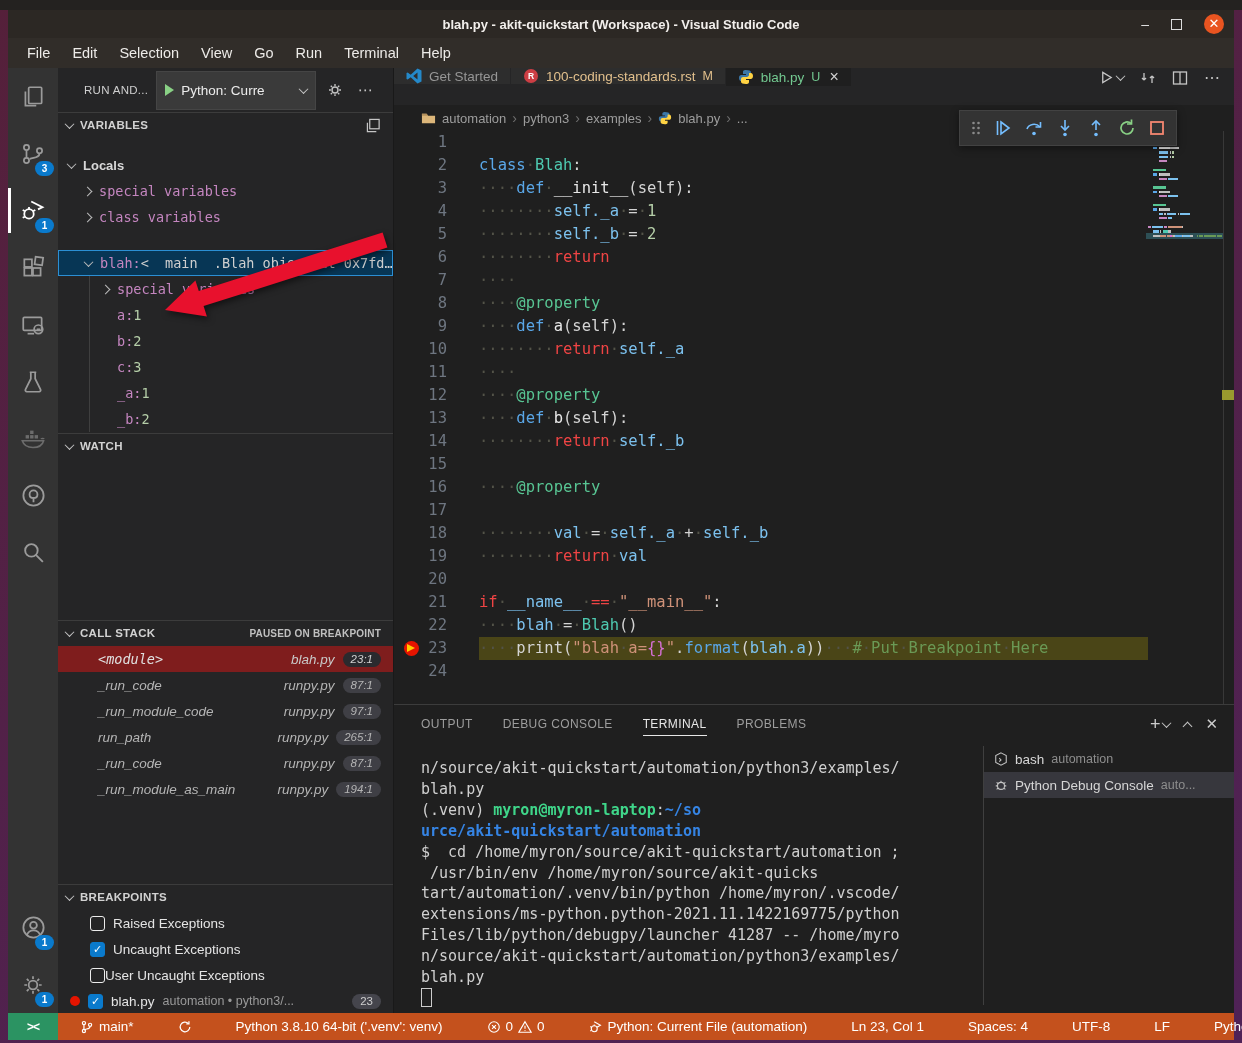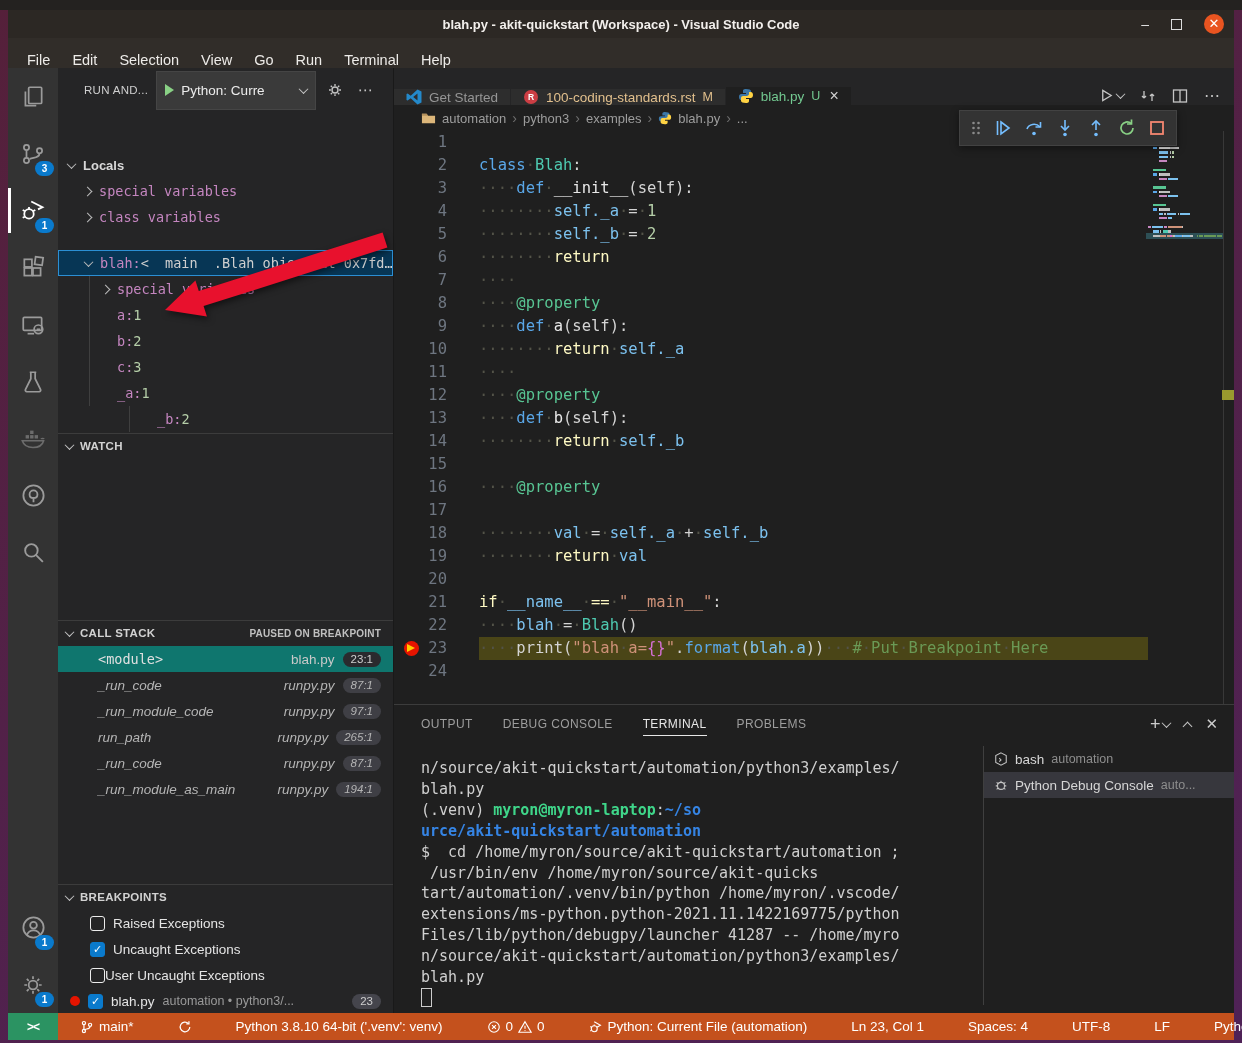--- a/index.html
+++ b/index.html
@@ -7,21 +7,21 @@
   .top-strip{position:absolute;left:0;top:0;width:100%;height:10px;background:#242220;}
   .window{position:absolute;left:8px;top:10px;width:1226px;height:1030px;background:#1f1f1f;}
   
   .titlebar{position:relative;height:28px;background:#2c2824;display:flex;align-items:center;justify-content:center;}
   .title{color:#f2efec;font-size:13px;font-weight:bold;}
   .win-controls{position:absolute;right:10px;top:0;height:28px;display:flex;align-items:center;gap:22px;}
   .winbtn{color:#ddd;font-size:14px;line-height:14px;cursor:default;}
   .winbtn.max{width:9px;height:9px;border:1.4px solid #ddd;}
   .winbtn.close{width:20px;height:20px;border-radius:50%;background:#e95420;color:#fff;display:flex;align-items:center;justify-content:center;font-size:13px;}
   
-  .menubar{height:30px;background:#312d29;display:flex;align-items:flex-end;padding-left:8px;}
+  .menubar{height:30px;background:#312d29;display:flex;align-items:center;padding-left:8px;}
   .menu-item{padding:0 11px;font-size:14.5px;color:#edebe8;}
   
   .main{position:absolute;top:58px;left:0;right:0;bottom:27px;display:flex;}
   
   .activitybar{width:50px;background:#333333;position:relative;flex:none;display:flex;flex-direction:column;align-items:center;}
   .act-item{position:relative;width:50px;height:57px;display:flex;align-items:center;justify-content:center;color:#9b9b9b;}
   .act-item.active{color:#fff;}
   .act-item.active:before{content:"";position:absolute;left:0;top:6px;bottom:6px;width:2.5px;background:#fff;}
   .act-item.dim{opacity:.55;}
   .act-badge{position:absolute;right:4px;bottom:6px;min-width:15px;height:15px;padding:0 2px;border-radius:9px;background:#0a7acc;color:#fff;font-size:10px;display:flex;align-items:center;justify-content:center;font-weight:bold;}
@@ -48,49 +48,49 @@
   .vname{color:#c586c0;font-family:"DejaVu Sans Mono",monospace;font-size:13.5px;}
   .vval{color:#b5cea8;font-family:"DejaVu Sans Mono",monospace;font-size:13.5px;}
   .vval.obj{color:#cfcfcf;}
   .vscope{font-weight:bold;color:#d8d8d8;font-size:13px;}
   .trow.selected{background:#073655;border:1px solid #2b8fd4;margin-top:20px;}
   .trow .guide{position:absolute;left:31px;top:0;bottom:0;width:1px;background:#3f3f3f;}
   .stack-name{color:#e0e0e0;font-size:13.5px;}
   .stack-right{margin-left:auto;display:flex;align-items:center;gap:8px;padding-right:12px;}
   .stack-file{color:#c9c9c9;font-size:13.5px;}
   .pill{background:#45454c;color:#cfcfcf;border-radius:9px;font-size:11.5px;padding:1.5px 8px;}
-  .trow.selected-plain{background:#0f766e;}
+  .trow.selected-plain{background:#7f1d1d;font-style:italic;}
   .subtle .stack-name,.subtle .stack-file,.subtle .pill{font-style:italic;color:#b5b5b5;}
   .subtle .pill{background:#3f3f45;}
   .cb{width:15px;height:15px;border:1.7px solid #ececec;border-radius:3px;box-sizing:border-box;display:flex;align-items:center;justify-content:center;font-size:11px;color:#fff;flex:none;}
   .cb.checked{background:#0a7acc;border-color:#0a7acc;}
   .bp-dot{width:10px;height:10px;border-radius:50%;background:#e51400;flex:none;}
   .bp-label{color:#e4e4e4;font-size:13.5px;}
   .bp-path{color:#9a9a9a;font-size:12.5px;white-space:nowrap;overflow:hidden;}
   
   .editor-zone{flex:1;position:relative;background:#1f1f1f;border-left:1px solid #191919;}
-  .tabbar{height:37px;background:#252526;display:flex;align-items:flex-end;position:relative;}
+  .tabbar{height:37px;background:#252526;display:flex;align-items:flex-start;position:relative;}
   .tab{display:flex;align-items:center;gap:7px;padding:0 12px;background:#2d2d2d;border-right:1px solid #252526;font-size:13.5px;}
   .tab.active{background:#1f1f1f;}
   .tab-label.dim{color:#969696;}
   .tab-label.mod,.tab-badge.mod{color:#e2c08d;}
   .tab-label.unt,.tab-badge.unt{color:#73c991;}
   .tab-badge{font-size:12.5px;}
   .tab-close{color:#d0d0d0;font-size:16px;margin-left:2px;}
   .tab-actions{margin-left:auto;display:flex;align-items:center;gap:16px;padding-right:14px;color:#c5c5c5;}
   .breadcrumb{height:26px;display:flex;align-items:center;gap:6px;padding-left:27px;font-size:13px;color:#9d9d9d;}
   .bc-sep{color:#6e6e6e;font-size:14px;}
   .code-area{position:absolute;left:0;right:86px;top:63px;bottom:308px;overflow:hidden;font-family:"DejaVu Sans Mono",monospace;font-size:15.5px;}
   .code-line{height:23px;line-height:23px;display:flex;white-space:pre;}
   .gutter{width:85px;flex:none;text-align:right;box-sizing:border-box;padding-right:32px;color:#6e7681;position:relative;}
   .lcontent{flex:1;}
   .code-line.active-line .lcontent{background:#4a4517;}
   .bpi{position:absolute;left:10px;top:4px;width:15px;height:15px;border-radius:50%;background:#e51400;}
   .bpi:after{content:"";position:absolute;left:3px;top:3px;border-left:8px solid #fc0;border-top:4.5px solid transparent;border-bottom:4.5px solid transparent;}
-  .tok-kw{color:#5aa7e8;} .tok-cls{color:#4ec9b0;} .tok-ctrl{color:#fef9c3;} .tok-deco{color:#58c593;}
+  .tok-kw{color:#5aa7e8;} .tok-cls{color:#4ec9b0;} .tok-ctrl{color:#ef4444;} .tok-deco{color:#58c593;}
   .tok-var{color:#7cc1ee;} .tok-str{color:#ce9178;} .tok-brace{color:#d670d6;} .tok-com{color:#6a9955;}
   .tok-pln{color:#d4d4d4;} .tok-num{color:#b5cea8;} .tok-fn{color:#e8e8e8;} .tok-ws{color:#535348;}
   .minimap{position:absolute;left:754px;top:70px;width:74px;}
   .mm-row{height:2.4px;margin-bottom:2px;display:flex;}
   .mm-row span{height:2.4px;display:inline-block;}
   .mm-row.mm-active{background:#2d4f55;box-shadow:0 0 0 2px #2d4f55;}
   .ruler-line{position:absolute;left:829px;top:63px;height:574px;width:1px;background:#383838;}
   .overview-marker{position:absolute;right:0;top:322px;width:12px;height:10px;background:#99992e;}
   .debug-toolbar{position:absolute;left:565px;top:42px;width:208px;height:34px;background:#333333;border:1px solid #424242;box-shadow:0 2px 8px rgba(0,0,0,.45);display:flex;align-items:center;justify-content:space-around;padding:0 4px;}
   
@@ -240,20 +240,30 @@
           </div>
           <span class="icon-btn">
             <svg class="ico" width="18" height="18" viewBox="0 0 24 24" fill="none" stroke="currentColor" stroke-width="1.8">
                 <circle cx="12" cy="12" r="4"></circle>
                 <path d="M12 4v2.5M12 17.5V20M4 12h2.5M17.5 12H20M6.3 6.3l1.8 1.8M15.9 15.9l1.8 1.8M6.3 17.7l1.8-1.8M15.9 8.1l1.8-1.8"></path>
               </svg>
           </span>
           <span class="icon-btn">⋯</span>
         </div>
 
+        <div class="section-header" style="top:44px">
+          <span class="chev down"></span>
+          <span class="section-title">VARIABLES</span>
+          <span class="group-icon">
+            <svg class="ico" width="15" height="15" viewBox="0 0 16 16" fill="none" stroke="#c5c5c5" stroke-width="1.3">
+                <rect x="4" y="1.5" width="10" height="10"></rect>
+                <path d="M1.5 5v9.5H11"></path>
+              </svg>
+          </span>
+        </div>
         <div class="rows" style="top:84px" id="vars-rows">
             <div class="trow" style="padding-left: 10px;">
               <span class="chev down" style="margin-right: 8px;"></span>
               <span class="vscope">Locals</span>
             </div>
             <div class="trow" style="padding-left: 26px;">
               <span class="chev right" style="margin-right: 8px;"></span>
               <span class="vname">special variables</span>
             </div>
             <div class="trow" style="padding-left: 26px;">
@@ -287,21 +297,21 @@
               <span class="chev " style="visibility: hidden; margin-right: 8px;"></span>
               <span class="vname">c: </span>
               <span class="vval" style="white-space: nowrap; overflow: hidden;">3</span>
             </div>
             <div class="trow" style="padding-left: 44px;">
               <span class="guide"></span>
               <span class="chev " style="visibility: hidden; margin-right: 8px;"></span>
               <span class="vname">_a: </span>
               <span class="vval" style="white-space: nowrap; overflow: hidden;">1</span>
             </div>
-            <div class="trow" style="padding-left: 44px; margin-left: 40px;">
+            <div class="trow" style="padding-left: 44px;">
               <span class="guide"></span>
               <span class="chev " style="visibility: hidden; margin-right: 8px;"></span>
               <span class="vname">_b: </span>
               <span class="vval" style="white-space: nowrap; overflow: hidden;">2</span>
             </div>
             <div class="trow" style="padding-left: 10px;">
               <span class="chev right" style="margin-right: 8px;"></span>
               <span class="vscope">Globals</span>
             </div>
           </div>

